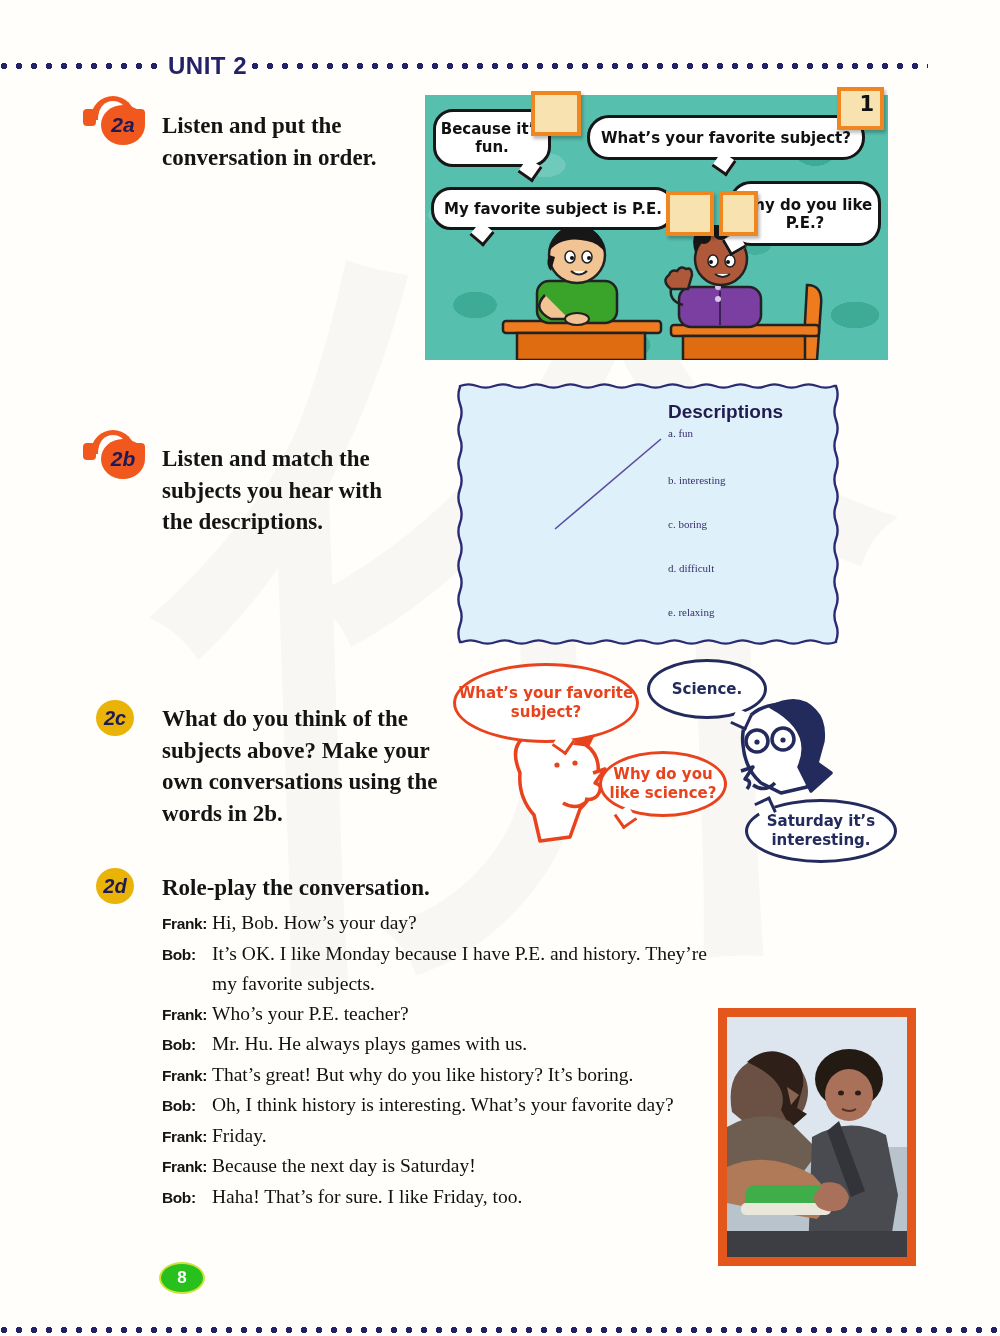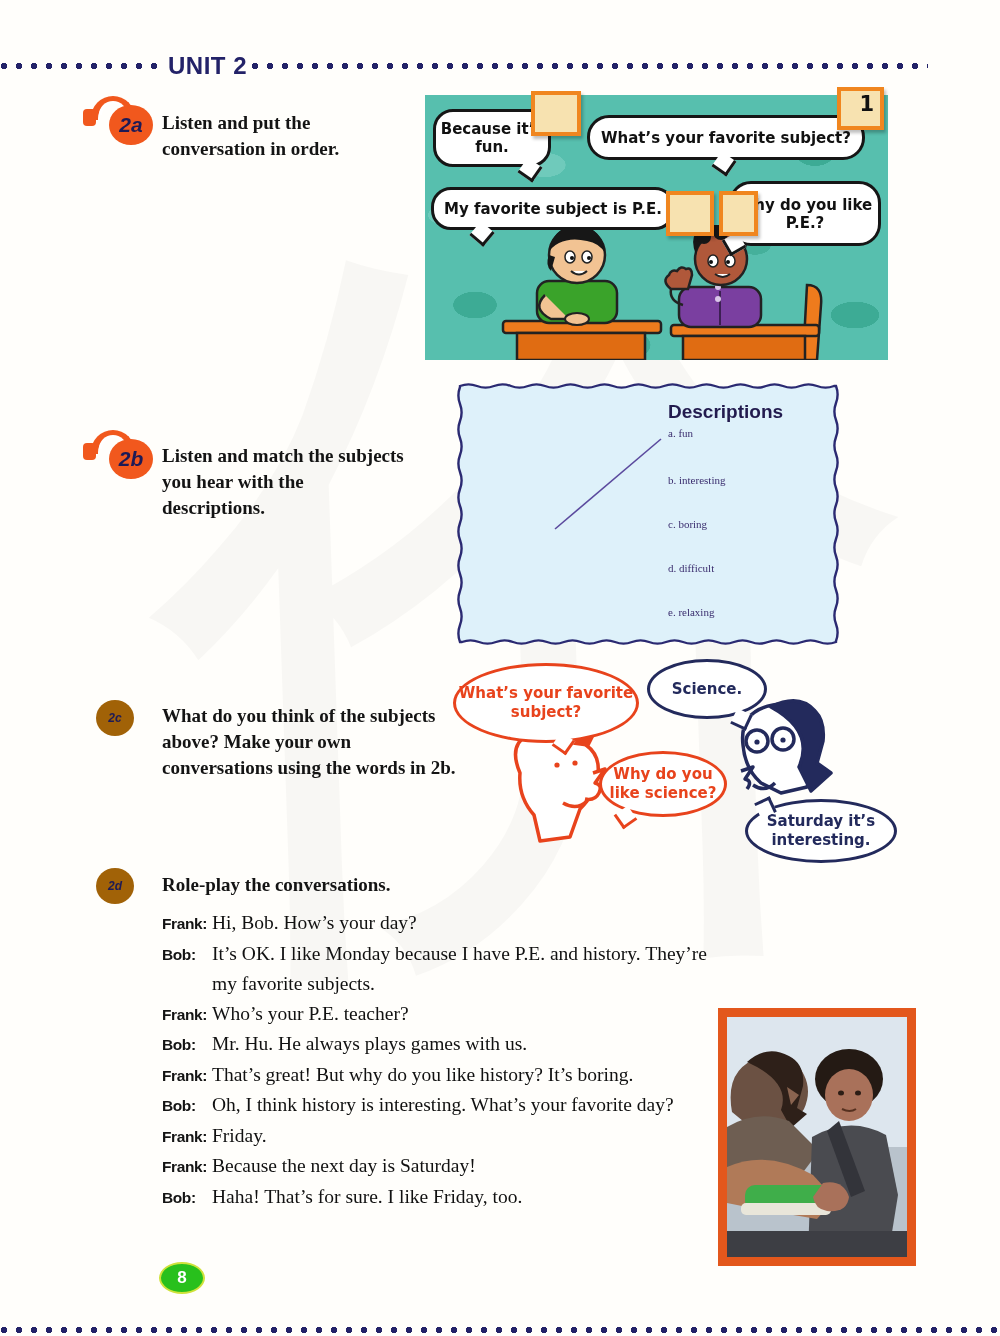--- a/index.html
+++ b/index.html
@@ -22,30 +22,30 @@
   #hdr-dots-right{flex:1;}
   #bottom-dots{position:absolute;left:0;top:1326px;width:1000px;}
 
   
   .badge-wrap{position:absolute;width:62px;height:52px;}
   .hp-band{position:absolute;left:8px;top:0;width:44px;height:24px;border:7px solid #f1581d;
            border-bottom:none;border-radius:44px 44px 0 0;box-sizing:border-box;}
   .hp-band-inner{position:absolute;left:16px;top:5px;width:28px;height:14px;border:3px solid #fff;
            border-bottom:none;border-radius:30px 30px 0 0;box-sizing:border-box;}
   .hp-ear{position:absolute;top:13px;width:13px;height:17px;background:#f1581d;border-radius:4px;}
-  .badge-circle{position:absolute;left:26px;top:9px;width:44px;height:40px;background:#f1581d;
+  .badge-circle{position:absolute;left:18px;top:9px;width:44px;height:40px;background:#f1581d;
            border-radius:50%;display:flex;align-items:center;justify-content:center;
            font-family:"Liberation Sans",sans-serif;font-weight:bold;font-style:italic;
            font-size:21px;color:#1d1a56;}
-  .badge-plain{position:absolute;width:38px;height:36px;background:#a16207;border-radius:50%;
+  .badge-plain{position:absolute;width:38px;height:36px;background:#eab308;border-radius:50%;
            display:flex;align-items:center;justify-content:center;
            font-family:"Liberation Sans",sans-serif;font-weight:bold;font-style:italic;
-           font-size:12px;color:#1d1a56;}
-
-  .instr{position:absolute;font-weight:bold;font-size:19px;line-height:1.38;color:#141414;}
+           font-size:20px;color:#1d1a56;}
+
+  .instr{position:absolute;font-weight:bold;font-size:23px;line-height:1.38;color:#141414;}
 
   
   #scene2a{position:absolute;left:425px;top:95px;width:463px;height:265px;background:#57bfae;
     background-image:
       radial-gradient(ellipse 36px 22px at 50px 210px,#3dab95 60%,transparent 61%),
       radial-gradient(ellipse 30px 18px at 390px 60px,#3dab95 60%,transparent 61%),
       radial-gradient(ellipse 42px 24px at 200px 250px,#41ad98 60%,transparent 61%),
       radial-gradient(ellipse 26px 16px at 330px 150px,#45b09b 60%,transparent 61%),
       radial-gradient(ellipse 34px 20px at 120px 70px,#6fcabb 60%,transparent 61%),
       radial-gradient(ellipse 40px 22px at 430px 220px,#3dab95 60%,transparent 61%),
@@ -243,21 +243,21 @@
     <div class="ntail" style="left:288px;top:58px;transform:rotate(-65deg);"></div>
 
     <div class="obubble" style="left:154px;top:98px;width:128px;height:66px;">Why do you like science?</div>
     <div class="otail" style="left:172px;top:156px;transform:rotate(-35deg);"></div>
 
     <div class="nbubble" style="left:300px;top:146px;width:152px;height:64px;">Saturday it’s interesting.</div>
     <div class="ntail" style="left:312px;top:146px;transform:rotate(155deg);"></div>
   </div>
 
   <span class="badge-plain" style="left:96px;top:868px;">2d</span>
-  <div class="instr" style="left:162px;top:872px;width:400px;">Role-play the conversations.</div>
+  <div class="instr" style="left:162px;top:872px;width:400px;">Role-play the conversation.</div>
 
   <div id="dialogue">
     <div class="dlg-line"><span class="speaker">Frank:</span><span>Hi, Bob. How’s your day?</span></div>
     <div class="dlg-line"><span class="speaker">Bob:</span><span>It’s OK. I like Monday because I have P.E. and history. They’re my favorite subjects.</span></div>
     <div class="dlg-line"><span class="speaker">Frank:</span><span>Who’s your P.E. teacher?</span></div>
     <div class="dlg-line"><span class="speaker">Bob:</span><span>Mr. Hu. He always plays games with us.</span></div>
     <div class="dlg-line"><span class="speaker">Frank:</span><span>That’s great! But why do you like history? It’s boring.</span></div>
     <div class="dlg-line"><span class="speaker">Bob:</span><span>Oh, I think history is interesting. What’s your favorite day?</span></div>
     <div class="dlg-line"><span class="speaker">Frank:</span><span>Friday.</span></div>
     <div class="dlg-line"><span class="speaker">Frank:</span><span>Because the next day is Saturday!</span></div>

